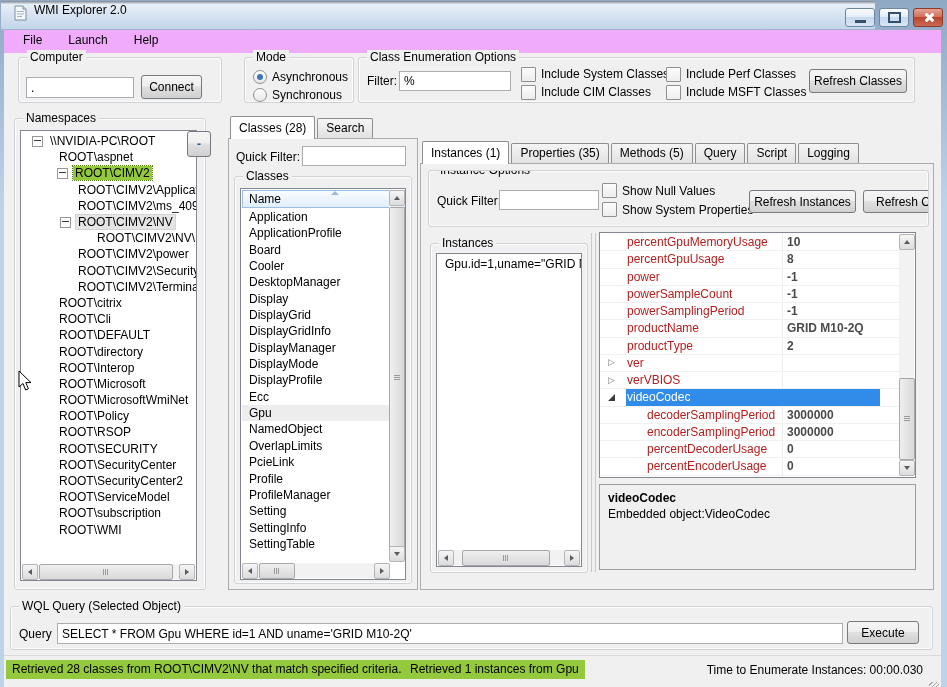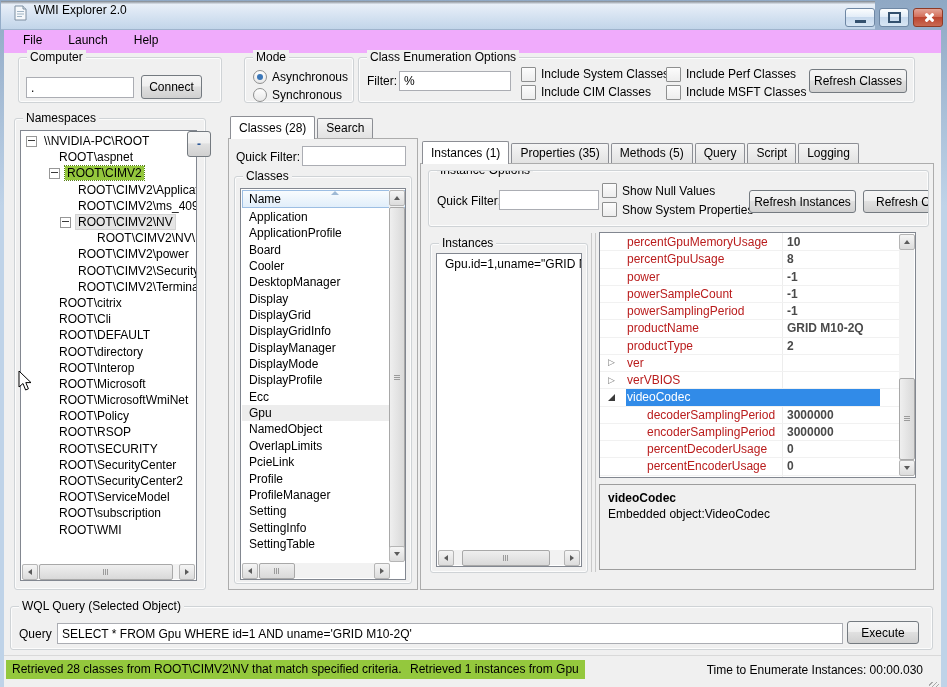--- a/index.html
+++ b/index.html
@@ -59,21 +59,21 @@
   .thumb::after{content:"";position:absolute;left:50%;top:50%;transform:translate(-50%,-50%);
     width:6px;height:6px;background:repeating-linear-gradient(#9B9B9B 0 1px,transparent 1px 2px)}
   .thumb.h::after{width:6px;height:6px;background:repeating-linear-gradient(90deg,#9B9B9B 0 1px,transparent 1px 2px)}
   
   .tree{font-size:12px;white-space:nowrap;padding-top:2px}
   .ti{display:flex;align-items:center;height:16.2px}
   .tbox{display:none;width:9px;height:9px;border:1px solid #979797;background:#FFF;margin-right:5px;flex:0 0 9px;position:relative}
   .tbox::before{content:"";position:absolute;left:1px;right:1px;top:3px;border-top:1px solid #3A3A3A}
   .ti.exp-minus .tbox{display:block}
   .ti.lvl0{padding-left:3px}.ti.lvl1{padding-left:36px}.ti.lvl2{padding-left:55px}.ti.lvl3{padding-left:74px}
-  .ti.exp-minus.lvl0{padding-left:5px}.ti.exp-minus.lvl1{padding-left:28px}.ti.exp-minus.lvl2{padding-left:39px}
+  .ti.exp-minus.lvl0{padding-left:11px}.ti.exp-minus.lvl1{padding-left:36px}.ti.exp-minus.lvl2{padding-left:39px}
   .tlabel{padding:0 2px}
   .ti.green .tlabel{background:#94C83D;outline:1px dotted #567F16}
   .ti.gray .tlabel{background:#E5E5E5;outline:1px solid #D4D4D4}
   
   .colhdr{background:linear-gradient(#F9FCFE,#E1EEFA);border:1px solid #9CBEE3;display:flex;align-items:center;padding:0 6px;position:relative}
   .sort-arrow{position:absolute;left:50%;top:0;width:0;height:0;border-left:4px solid transparent;border-right:4px solid transparent;border-bottom:4px solid #9FB9D4}
   .crow{height:16.35px;line-height:16.35px;padding:0 7px;white-space:nowrap}
   .crow.sel{background:#EDEDED}
   
   .grow{position:relative;height:16.26px;display:flex;align-items:center;border-bottom:1px solid #F1F1F1;white-space:nowrap}

